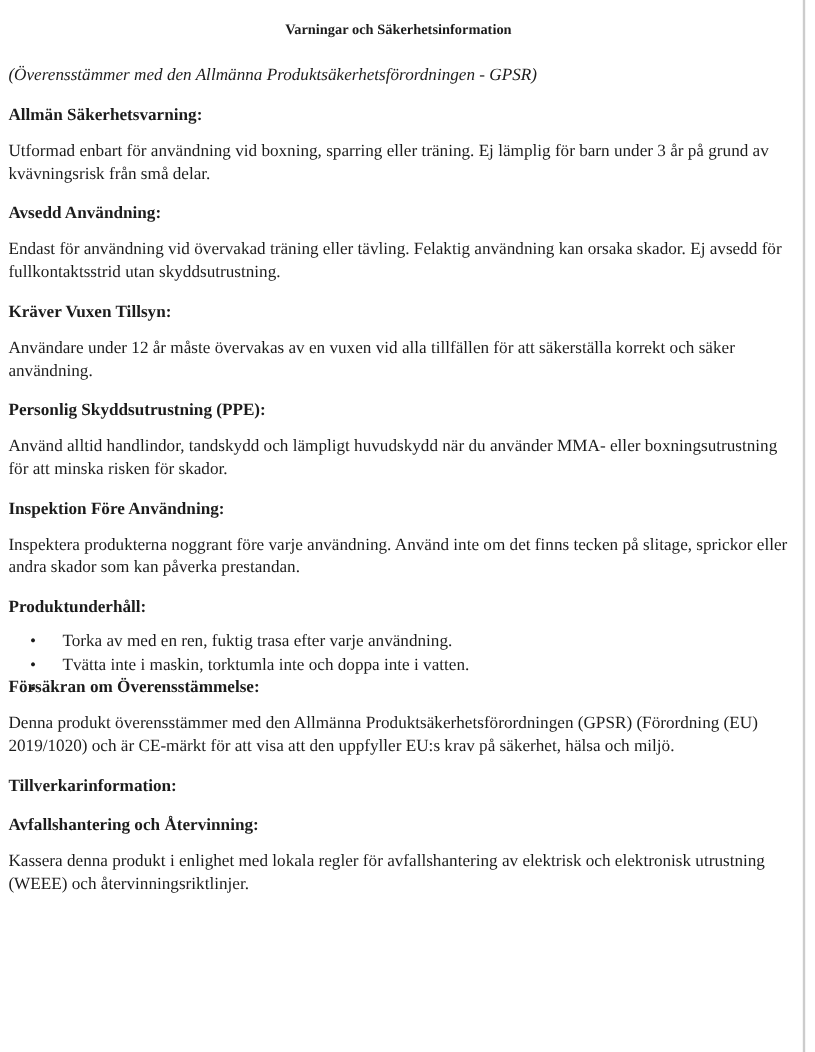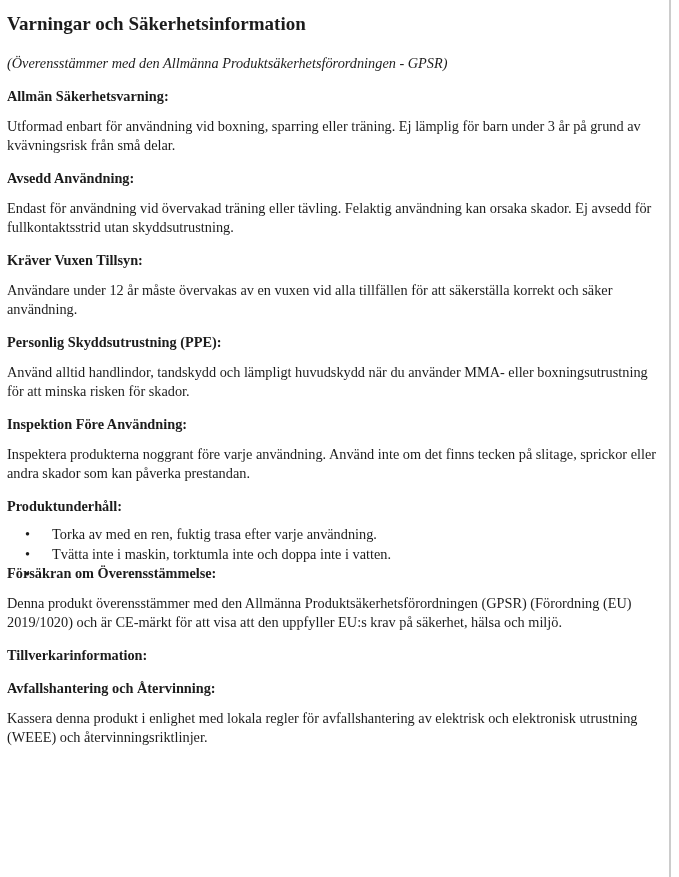--- a/index.html
+++ b/index.html
@@ -13,24 +13,25 @@
     font-size: 14.3px;
     line-height: 19px;
     color: #1c1c1c;
   }
   .page {
     position: relative;
     padding: 14px 16px 0 7px;
     width: 650px;
   }
   .doc-title {
-    font-size: 19px;
+    font-size: 12px;
     font-weight: bold;
     line-height: 20px;
     margin: 0;
+    text-align: center;
   }
   .subtitle { margin-top: 20px; font-style: italic; }
   .sec-heading {
     font-weight: bold;
     margin-top: 14px;
   }
   .para { margin-top: 11px; }
   .warning-block { margin-top: 11px; }
   .warning-line { white-space: nowrap; }
   .warn-icon {

